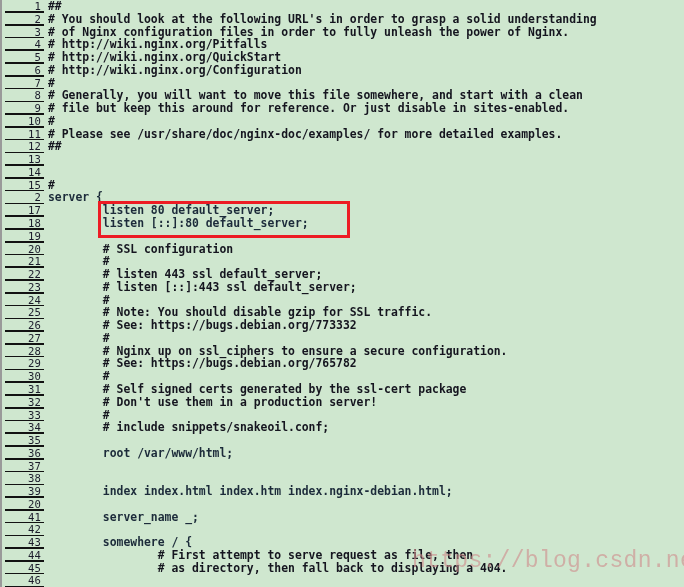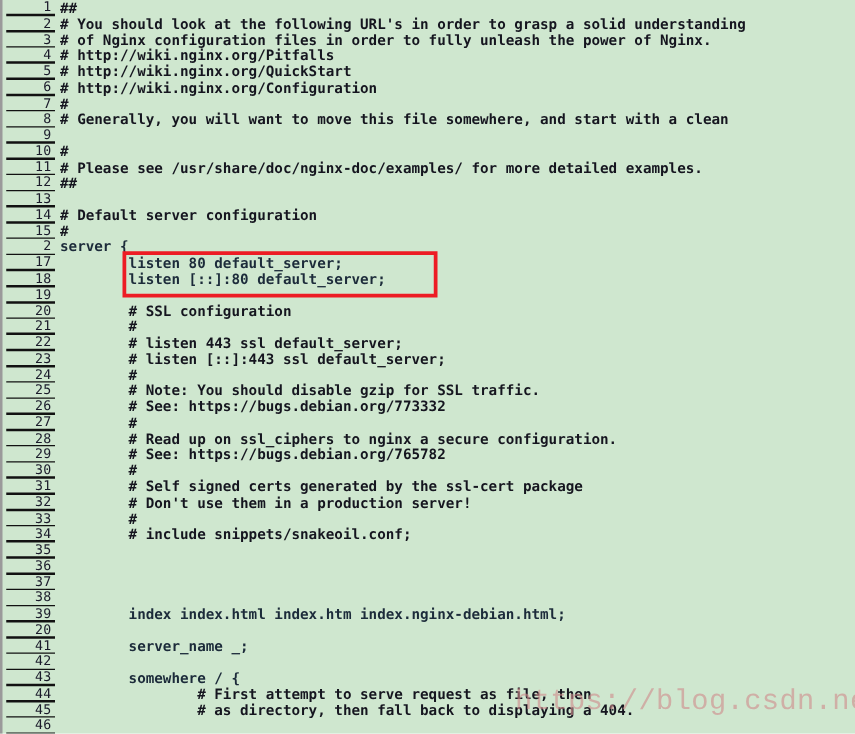--- a/index.html
+++ b/index.html
@@ -89,48 +89,48 @@
 <div id="editor">
   <div id="code-area">
       <div class="code-line"><div class="gutter">1</div><div class="ltext comment">##</div></div>
       <div class="code-line"><div class="gutter">2</div><div class="ltext comment"># You should look at the following URL's in order to grasp a solid understanding</div></div>
       <div class="code-line"><div class="gutter">3</div><div class="ltext comment"># of Nginx configuration files in order to fully unleash the power of Nginx.</div></div>
       <div class="code-line"><div class="gutter">4</div><div class="ltext comment"># http://wiki.nginx.org/Pitfalls</div></div>
       <div class="code-line"><div class="gutter">5</div><div class="ltext comment"># http://wiki.nginx.org/QuickStart</div></div>
       <div class="code-line"><div class="gutter">6</div><div class="ltext comment"># http://wiki.nginx.org/Configuration</div></div>
       <div class="code-line"><div class="gutter">7</div><div class="ltext comment">#</div></div>
       <div class="code-line"><div class="gutter">8</div><div class="ltext comment"># Generally, you will want to move this file somewhere, and start with a clean</div></div>
-      <div class="code-line"><div class="gutter">9</div></div>
+      <div class="code-line"><div class="gutter">9</div><div class="ltext comment"># file but keep this around for reference. Or just disable in sites-enabled.</div></div>
       <div class="code-line"><div class="gutter">10</div><div class="ltext comment">#</div></div>
       <div class="code-line"><div class="gutter">11</div><div class="ltext comment"># Please see /usr/share/doc/nginx-doc/examples/ for more detailed examples.</div></div>
       <div class="code-line"><div class="gutter">12</div><div class="ltext comment">##</div></div>
       <div class="code-line"><div class="gutter">13</div><div class="ltext comment"></div></div>
-      <div class="code-line"><div class="gutter">14</div><div class="ltext comment"># Default server configuration</div></div>
+      <div class="code-line"><div class="gutter">14</div></div>
       <div class="code-line"><div class="gutter">15</div><div class="ltext comment">#</div></div>
       <div class="code-line"><div class="gutter">2</div><div class="ltext code">server {</div></div>
       <div class="code-line"><div class="gutter">17</div><div class="ltext code">        listen 80 default_server;</div></div>
       <div class="code-line"><div class="gutter">18</div><div class="ltext code">        listen [::]:80 default_server;</div></div>
       <div class="code-line"><div class="gutter">19</div><div class="ltext code"></div></div>
       <div class="code-line"><div class="gutter">20</div><div class="ltext comment">        # SSL configuration</div></div>
       <div class="code-line"><div class="gutter">21</div><div class="ltext comment">        #</div></div>
       <div class="code-line"><div class="gutter">22</div><div class="ltext comment">        # listen 443 ssl default_server;</div></div>
       <div class="code-line"><div class="gutter">23</div><div class="ltext comment">        # listen [::]:443 ssl default_server;</div></div>
       <div class="code-line"><div class="gutter">24</div><div class="ltext comment">        #</div></div>
       <div class="code-line"><div class="gutter">25</div><div class="ltext comment">        # Note: You should disable gzip for SSL traffic.</div></div>
       <div class="code-line"><div class="gutter">26</div><div class="ltext comment">        # See: https://bugs.debian.org/773332</div></div>
       <div class="code-line"><div class="gutter">27</div><div class="ltext comment">        #</div></div>
-      <div class="code-line"><div class="gutter">28</div><div class="ltext comment">        # Read up on ssl_ciphers to nginx a secure configuration.</div></div>
+      <div class="code-line"><div class="gutter">28</div><div class="ltext comment">        # Nginx up on ssl_ciphers to ensure a secure configuration.</div></div>
       <div class="code-line"><div class="gutter">29</div><div class="ltext comment">        # See: https://bugs.debian.org/765782</div></div>
       <div class="code-line"><div class="gutter">30</div><div class="ltext comment">        #</div></div>
       <div class="code-line"><div class="gutter">31</div><div class="ltext comment">        # Self signed certs generated by the ssl-cert package</div></div>
       <div class="code-line"><div class="gutter">32</div><div class="ltext comment">        # Don't use them in a production server!</div></div>
       <div class="code-line"><div class="gutter">33</div><div class="ltext comment">        #</div></div>
       <div class="code-line"><div class="gutter">34</div><div class="ltext comment">        # include snippets/snakeoil.conf;</div></div>
       <div class="code-line"><div class="gutter">35</div><div class="ltext code"></div></div>
-      <div class="code-line"><div class="gutter">36</div></div>
+      <div class="code-line"><div class="gutter">36</div><div class="ltext code">        root /var/www/html;</div></div>
       <div class="code-line"><div class="gutter">37</div><div class="ltext code"></div></div>
       <div class="code-line"><div class="gutter">38</div></div>
       <div class="code-line"><div class="gutter">39</div><div class="ltext code">        index index.html index.htm index.nginx-debian.html;</div></div>
       <div class="code-line"><div class="gutter">20</div><div class="ltext code"></div></div>
       <div class="code-line"><div class="gutter">41</div><div class="ltext code">        server_name _;</div></div>
       <div class="code-line"><div class="gutter">42</div><div class="ltext code"></div></div>
       <div class="code-line"><div class="gutter">43</div><div class="ltext code">        somewhere / {</div></div>
       <div class="code-line"><div class="gutter">44</div><div class="ltext comment">                # First attempt to serve request as file, then</div></div>
       <div class="code-line"><div class="gutter">45</div><div class="ltext comment">                # as directory, then fall back to displaying a 404.</div></div>
       <div class="code-line"><div class="gutter">46</div></div>

